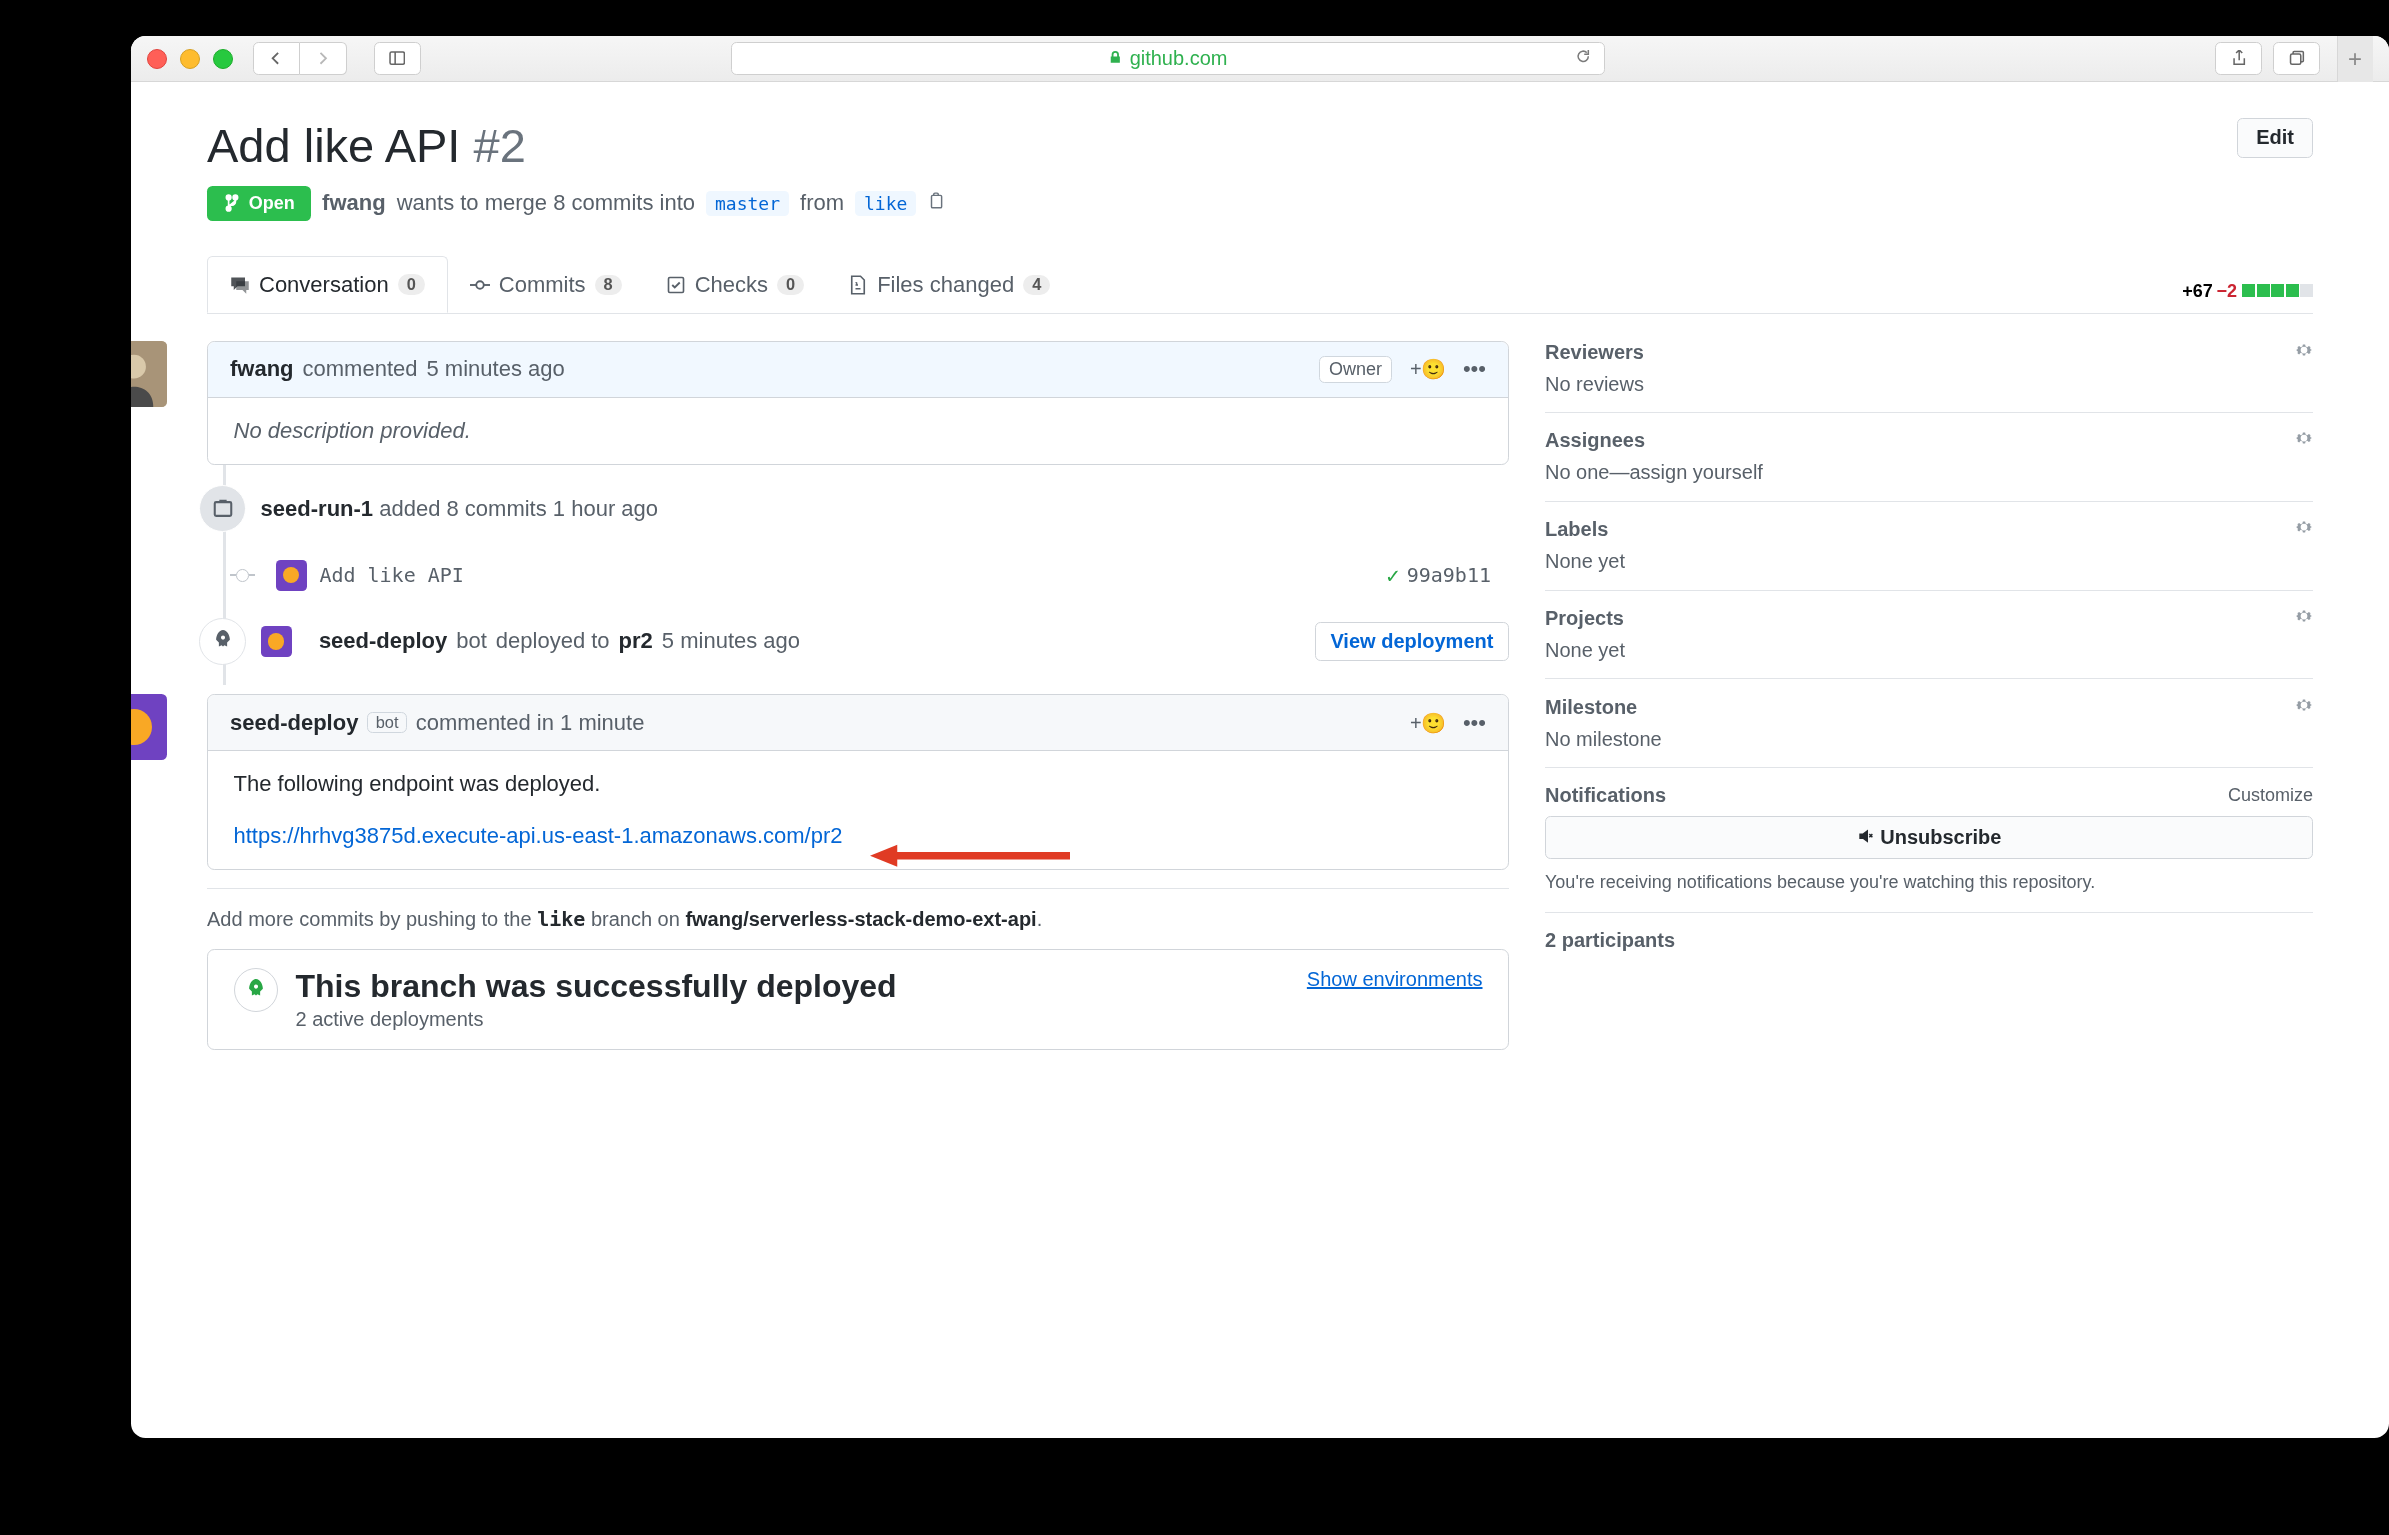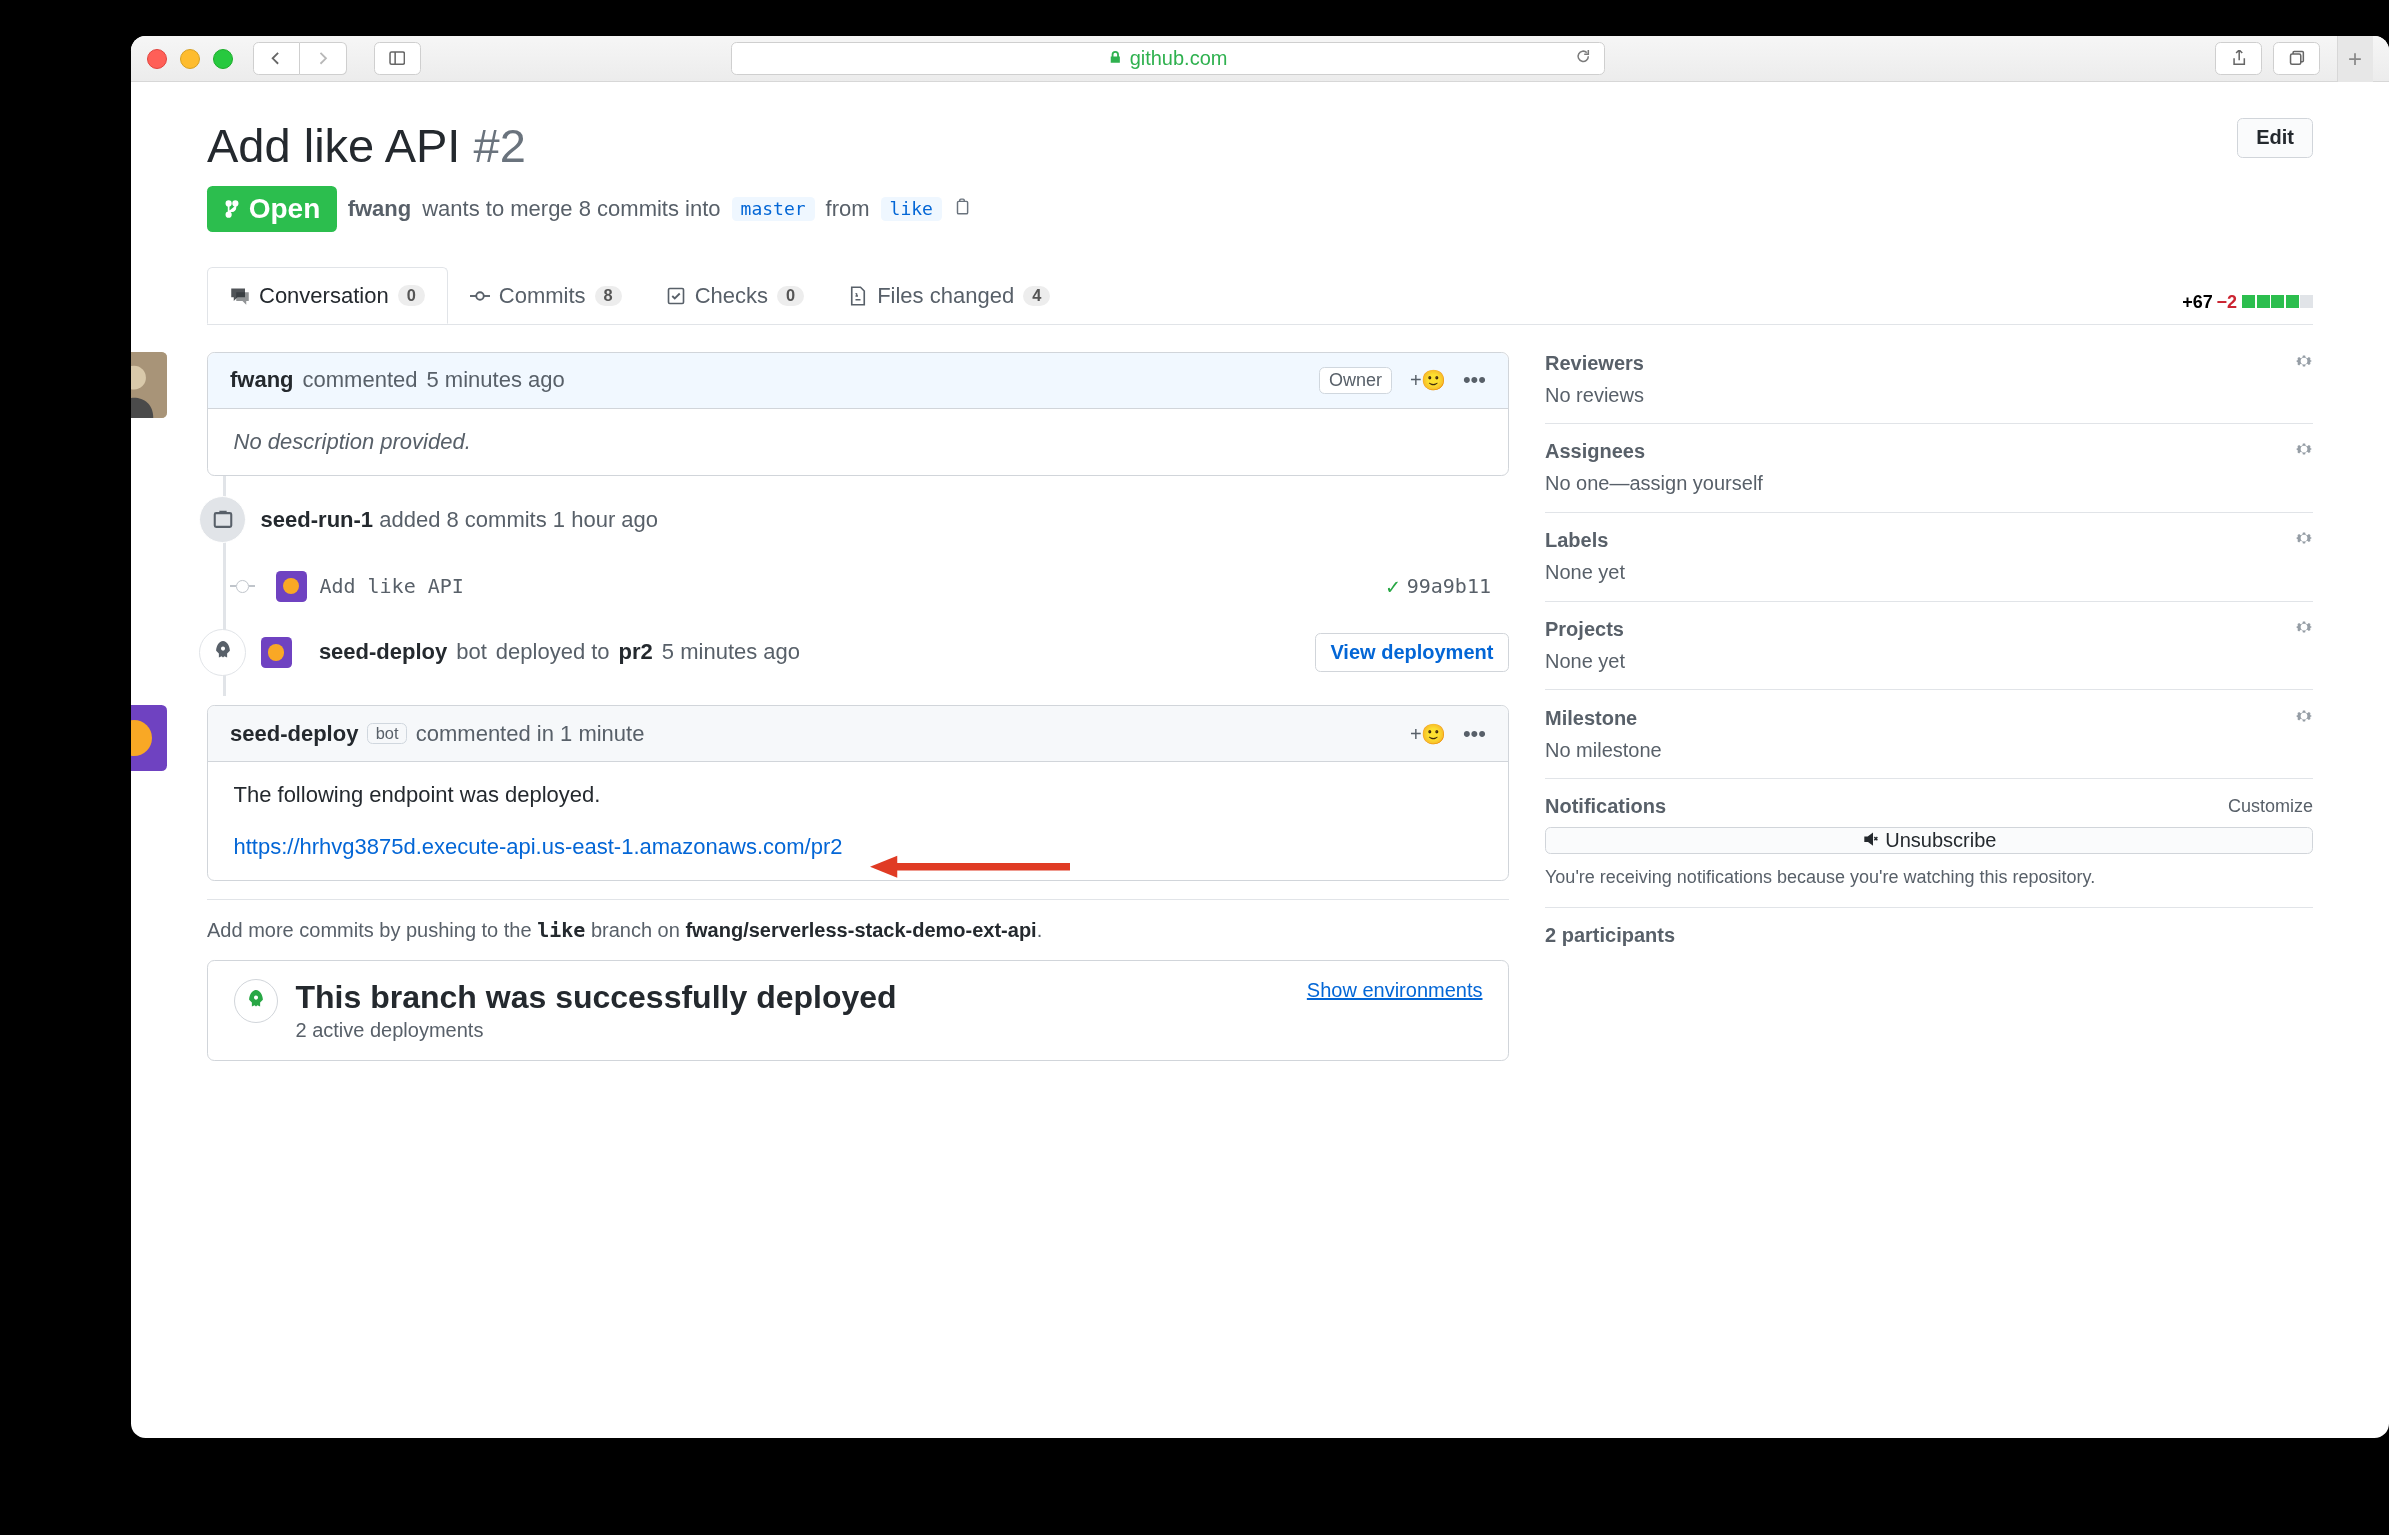--- a/index.html
+++ b/index.html
@@ -73,21 +73,21 @@
   .pr-title{font-size:47px;font-weight:400;}
   .pr-title .num{color:#6a737d;font-weight:300;}
   .edit-btn{
     border:0.9px solid #d1d5da;background:#fafbfc;border-radius:5.5px;
     padding:7.3px 18px;font-size:20px;font-weight:600;color:#24292e;
   }
 
   .pr-meta{display:flex;align-items:center;gap:11px;margin-top:12.7px;font-size:22px;color:#586069;}
   .state-badge{
     background:#2cbe4e;color:#fff;border-radius:5.5px;padding:7.3px 16.4px;font-weight:600;
-    display:inline-flex;align-items:center;gap:7.3px;font-size:28px;
+    display:inline-flex;align-items:center;gap:7.3px;font-size:18px;
   }
   .branch-chip{
     background:#eff7ff;color:#0366d6;padding:1.8px 9px;border-radius:4.6px;
     font-family:SFMono-Regular,Menlo,monospace;font-size:18px;
   }
   .clipboard{color:#6a737d;cursor:pointer;}
 
   .tabs-row{
     display:flex;align-items:flex-end;margin-top:27px;border-bottom:0.9px solid #e1e4e8;
     position:relative;
@@ -173,21 +173,21 @@
   .deploy-panel .show-env{margin-left:auto;color:#0366d6;font-size:20px;}
 
   
   .side-sec{border-bottom:0.9px solid #e1e4e8;padding:16.4px 0;}
   .side-sec:first-child{padding-top:0;}
   .side-head{display:flex;align-items:center;justify-content:space-between;font-size:20px;font-weight:600;color:#586069;margin-bottom:9px;}
   .side-head .gear{color:#959da5;}
   .side-body{font-size:20px;color:#586069;}
   .side-body a{color:#586069;text-decoration:none;}
   .customize{font-size:18px;color:#586069;font-weight:400;}
-  .unsub-btn{width:100%;border:0.9px solid #d1d5da;background:#fafbfc;border-radius:5.5px;padding:1px;font-size:20px;font-weight:400;display:flex;align-items:center;justify-content:center;gap:7.3px;margin-top:9px; color:#24292e;}
+  .unsub-btn{width:100%;border:0.9px solid #d1d5da;background:#fafbfc;border-radius:5.5px;padding:9px;font-size:20px;font-weight:700;display:flex;align-items:center;justify-content:center;gap:7.3px;margin-top:9px; color:#24292e;}
   .note{font-size:18px;color:#586069;margin-top:11px;line-height:1.4;}
 
 </style>
 </head>
 <body>
 
 <div class="window">
 
   <div class="titlebar">
     <div class="traffic">

